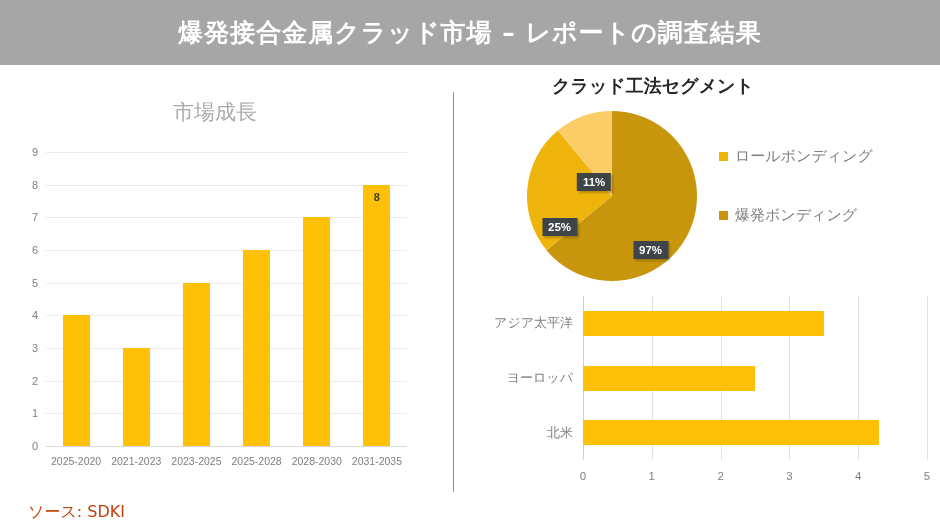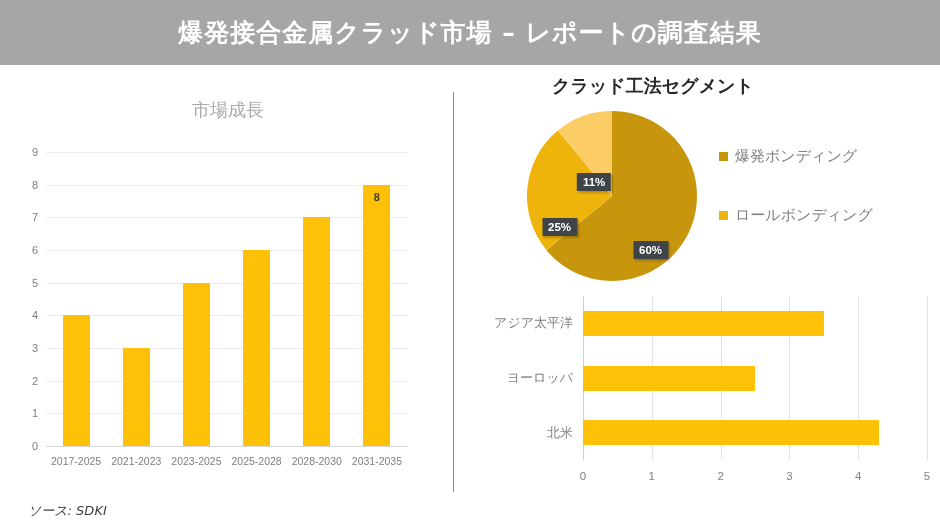--- a/index.html
+++ b/index.html
@@ -23,21 +23,21 @@
 
   
   .v-divider{
     position:absolute;left:453px;top:92px;width:1px;height:400px;background:#8d8d8d;
   }
 
   
   .left-panel{position:absolute;left:0;top:65px;width:453px;height:464px;}
   .left-title{
     position:absolute;left:0;top:33px;width:430px;text-align:center;
-    color:#a9a9a9;font-size:18px;font-family:"DejaVu Sans","Liberation Sans",sans-serif;padding-left:13px;
+    color:#a9a9a9;font-size:21px;font-family:"DejaVu Sans","Liberation Sans",sans-serif;
   }
   .col-plot{
     position:absolute;left:46px;top:87px;width:361px;height:294px;
   }
   .col-grid{position:absolute;left:0;top:0;width:100%;height:100%;}
   .gridline{position:absolute;left:0;width:100%;height:1px;background:#ececec;}
   .gridline.base{background:#d9d9d9;}
   .ytick{
     position:absolute;right:calc(100% + 8px);transform:translateY(-50%);
     color:#7f7f7f;font-size:11px;white-space:nowrap;
@@ -49,21 +49,21 @@
   .bar-label{
     position:absolute;top:6px;left:0;width:100%;text-align:center;
     font-size:11px;font-weight:bold;color:#404040;
   }
   .xtick{
     position:absolute;top:calc(100% + 9px);transform:translateX(-50%);
     color:#7f7f7f;font-size:10.5px;white-space:nowrap;
   }
   .source-note{
     position:absolute;left:28px;top:437px;
-    font-size:13px;color:#404040;font-style:italic;
+    font-size:16px;color:#c2410c;
     font-family:"DejaVu Sans","Liberation Sans",sans-serif;
   }
 
   
   .right-panel{position:absolute;left:453px;top:65px;width:487px;height:464px;}
   .right-title{
     position:absolute;left:0;top:9px;width:400px;text-align:center;
     color:#262626;font-size:18px;font-weight:bold;
     font-family:"DejaVu Sans","Liberation Sans",sans-serif;white-space:nowrap;
   }
@@ -135,21 +135,21 @@
           <div class="ytick" style="top: 33.3333%;">6</div>
           <div class="gridline" style="top: 22.2222%;"></div>
           <div class="ytick" style="top: 22.2222%;">7</div>
           <div class="gridline" style="top: 11.1111%;"></div>
           <div class="ytick" style="top: 11.1111%;">8</div>
           <div class="gridline" style="top: 0%;"></div>
           <div class="ytick" style="top: 0%;">9</div>
         </div>
       <div class="bars" id="col-bars">
           <div class="barcol" style="left: calc(8.33333% - 13.5px); height: 44.4444%; background: rgb(254, 193, 7);"></div>
-          <div class="xtick" style="left: 8.33333%;">2017-2025</div>
+          <div class="xtick" style="left: 8.33333%;">2025-2020</div>
           <div class="barcol" style="left: calc(25% - 13.5px); height: 33.3333%; background: rgb(254, 193, 7);"></div>
           <div class="xtick" style="left: 25%; text-align: center;">2021-2023</div>
           <div class="barcol" style="left: calc(41.6667% - 13.5px); height: 55.5556%; background: rgb(254, 193, 7);"></div>
           <div class="xtick" style="left: 41.6667%;">2023-2025</div>
           <div class="barcol" style="left: calc(58.3333% - 13.5px); height: 66.6667%; background: rgb(254, 193, 7);"></div>
           <div class="xtick" style="left: 58.3333%;">2025-2028</div>
           <div class="barcol" style="left: calc(75% - 13.5px); height: 77.7778%; background: rgb(254, 193, 7);"></div>
           <div class="xtick" style="left: 75%;">2028-2030</div>
           <div class="barcol" style="left: calc(91.6667% - 13.5px); height: 88.8889%; background: rgb(254, 193, 7);">
             <div class="bar-label">8</div>
@@ -166,34 +166,34 @@
 
     <div class="pie-wrap">
       <svg class="pie-svg" viewBox="0 0 100 100">
         <g id="pie-slices">
             <path d="M 50 50 L 50.000 0.000 A 50 50 0 1 1 11.474 81.871 Z" fill="#c8960c"></path>
             <path d="M 50 50 L 11.474 81.871 A 50 50 0 0 1 18.129 11.474 Z" fill="#eeb40b"></path>
             <path d="M 50 50 L 18.129 11.474 A 50 50 0 0 1 50.000 0.000 Z" fill="#fccc66"></path>
           </g>
       </svg>
       <div id="pie-labels">
-          <div class="pie-lbl" style="left: 123.5px; top: 103.1px;">60%</div>
+          <div class="pie-lbl" style="left: 123.5px; top: 103.1px;">97%</div>
           <div class="pie-lbl" style="left: 32.5px; top: 80px;">25%</div>
           <div class="pie-lbl" style="left: 67.1px; top: 35.4px;">11%</div>
         </div>
     </div>
 
     <div class="pie-legend" id="pie-legend">
+        <div class="legend-row">
+          <span class="legend-sq" style="background: rgb(238, 180, 11);"></span>
+          <span class="legend-txt">ロールボンディング</span>
+        </div>
         <div class="legend-row">
           <span class="legend-sq" style="background: rgb(200, 150, 12);"></span>
           <span class="legend-txt">爆発ボンディング</span>
-        </div>
-        <div class="legend-row">
-          <span class="legend-sq" style="background: rgb(238, 180, 11);"></span>
-          <span class="legend-txt">ロールボンディング</span>
         </div>
       </div>
 
     <div class="hbar-plot">
       <div id="hbar-grid">
           <div class="vgrid axis0" style="left: 0%;"></div>
           <div class="hxtick" style="left: 0%;">0</div>
           <div class="vgrid" style="left: 20%;"></div>
           <div class="hxtick" style="left: 20%;">1</div>
           <div class="vgrid" style="left: 40%;"></div>

